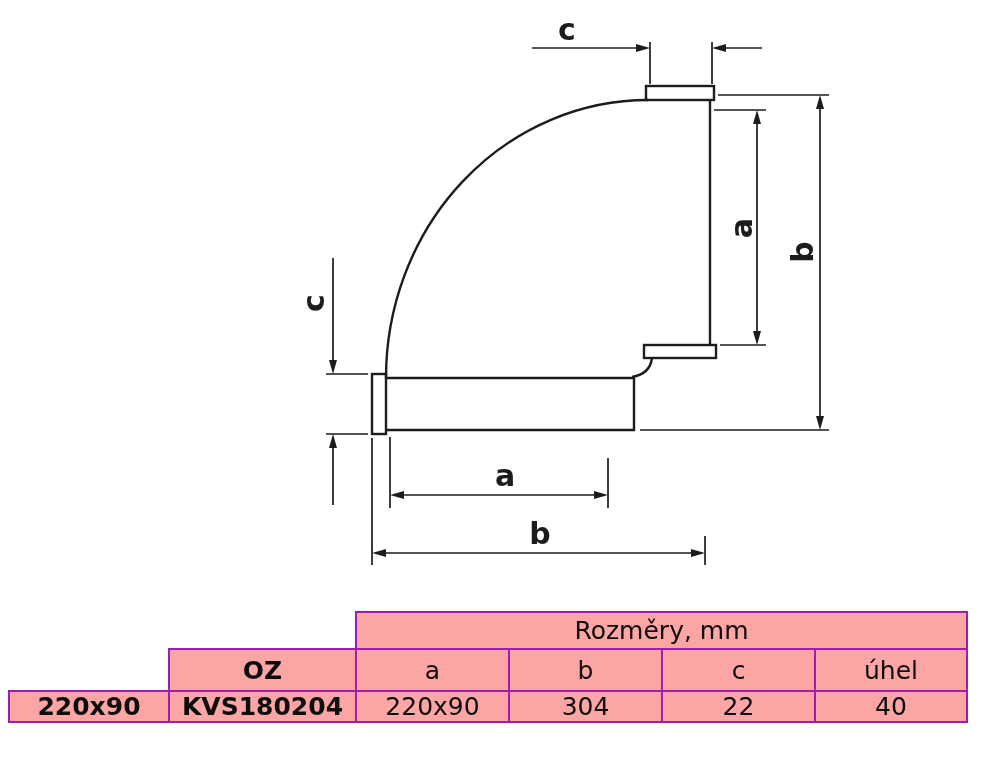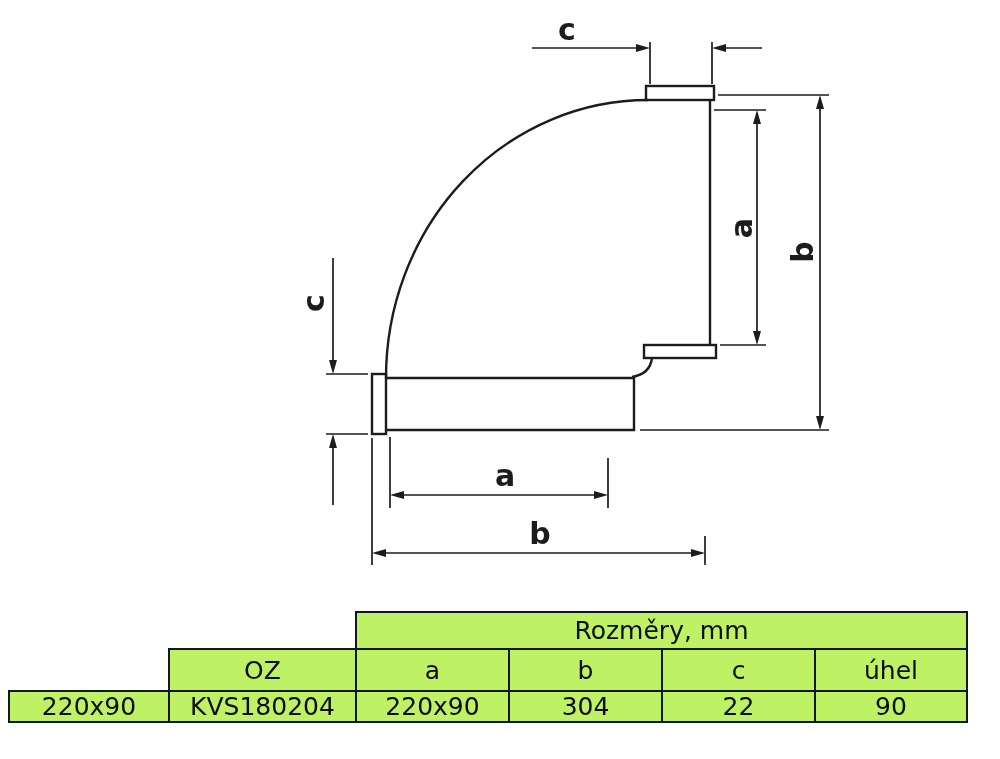--- a/index.html
+++ b/index.html
@@ -25,33 +25,33 @@
   #spec {
     position: absolute;
     left: 8px;
     top: 611px;
   }
   table {
     border-collapse: collapse;
     table-layout: fixed;
   }
   td {
-    border: 2px solid #0f172a;
+    border: 2px solid #a21caf;
     text-align: center;
     vertical-align: middle;
     font-size: 25px;
     color: #0d0d0d;
     padding: 0;
-    background: #bef264;
+    background: #fca5a5;
   }
   td.ghost {
     border: none;
     background: transparent;
   }
-  .bold { font-weight: normal; }
+  .bold { font-weight: bold; }
 </style>
 </head>
 <body>
 
 <svg id="drawing" width="1000" height="600" viewBox="0 0 1000 600">
 
   <g stroke="#1c1c1c" stroke-width="2.4" fill="none">
     <rect x="646" y="86" width="68" height="14"></rect>
     <line x1="710" y1="100" x2="710" y2="345"></line>
     <path d="M648 100 A262 278 0 0 0 386 378"></path>
@@ -143,17 +143,17 @@
       <td>b</td>
       <td>c</td>
       <td>úhel</td>
     </tr>
     <tr style="height:30px">
       <td class="bold">220x90</td>
       <td class="bold">KVS180204</td>
       <td>220x90</td>
       <td>304</td>
       <td>22</td>
-      <td>90</td>
+      <td>40</td>
     </tr>
   </tbody>
     </table>
 </div>
 
 </body></html>

